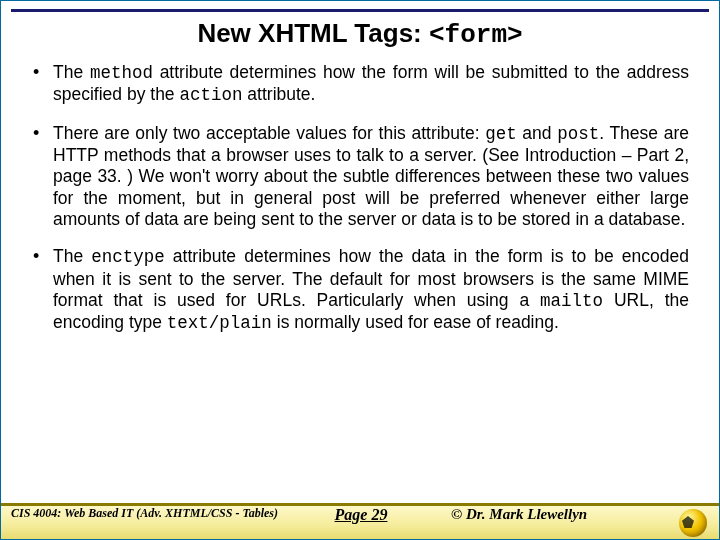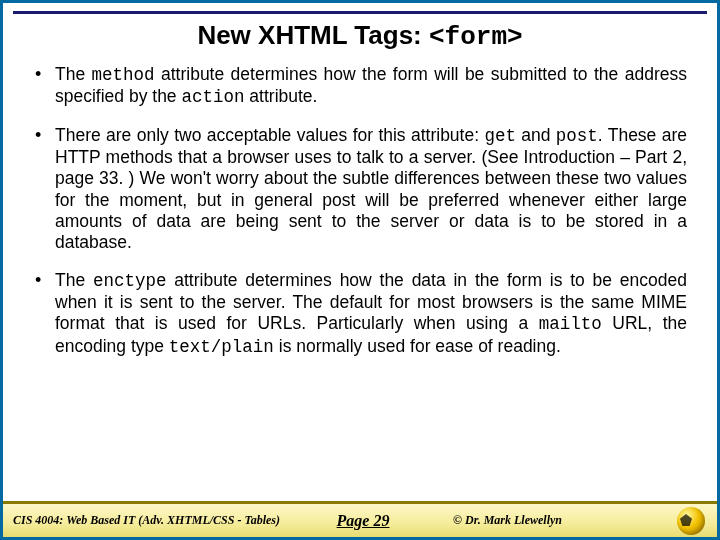--- a/index.html
+++ b/index.html
@@ -6,21 +6,21 @@
   html, body { width: 720px; height: 540px; overflow: hidden; }
   body {
     font-family: Arial, Helvetica, sans-serif;
     background: #fff;
     position: relative;
   }
   .slide {
     width: 720px;
     height: 540px;
     background: #ffffff;
-    border: 3px solid #0369a1;
+    border: 1px solid #0369a1;
     display: flex;
     flex-direction: column;
     position: relative;
   }
   .top-rule {
     height: 3px;
     background: #1a1a6e;
     margin: 8px 10px 0 10px;
   }
   .title {
@@ -48,21 +48,21 @@
     content: "•";
     position: absolute;
     left: 2px;
     top: 0;
     font-size: 18px;
   }
   .code { font-family: "Courier New", Courier, monospace; }
   .footer {
     height: 36px;
     display: flex;
-    align-items: center;
+    align-items: flex-start;
     border-top: 3px solid #8a7a00;
     background: linear-gradient(to bottom, #fdf8c8 0%, #f5ec9a 60%, #e8db70 100%);
     padding: 0 10px;
     position: relative;
   }
   .footer-left {
     font-size: 12px;
     font-style: italic;
     font-weight: bold;
     font-family: "Times New Roman", Times, serif;
@@ -73,21 +73,21 @@
     font-size: 16px;
     font-style: italic;
     font-weight: bold;
     font-family: "Times New Roman", Times, serif;
     text-decoration: underline;
     position: absolute;
     left: 360px;
     transform: translateX(-50%);
   }
   .footer-right {
-    font-size: 12px;
+    font-size: 15px;
     font-style: italic;
     font-weight: bold;
     font-family: "Times New Roman", Times, serif;
     position: absolute;
     left: 450px;
   }
   .logo {
     width: 28px;
     height: 28px;
     border-radius: 50%;

